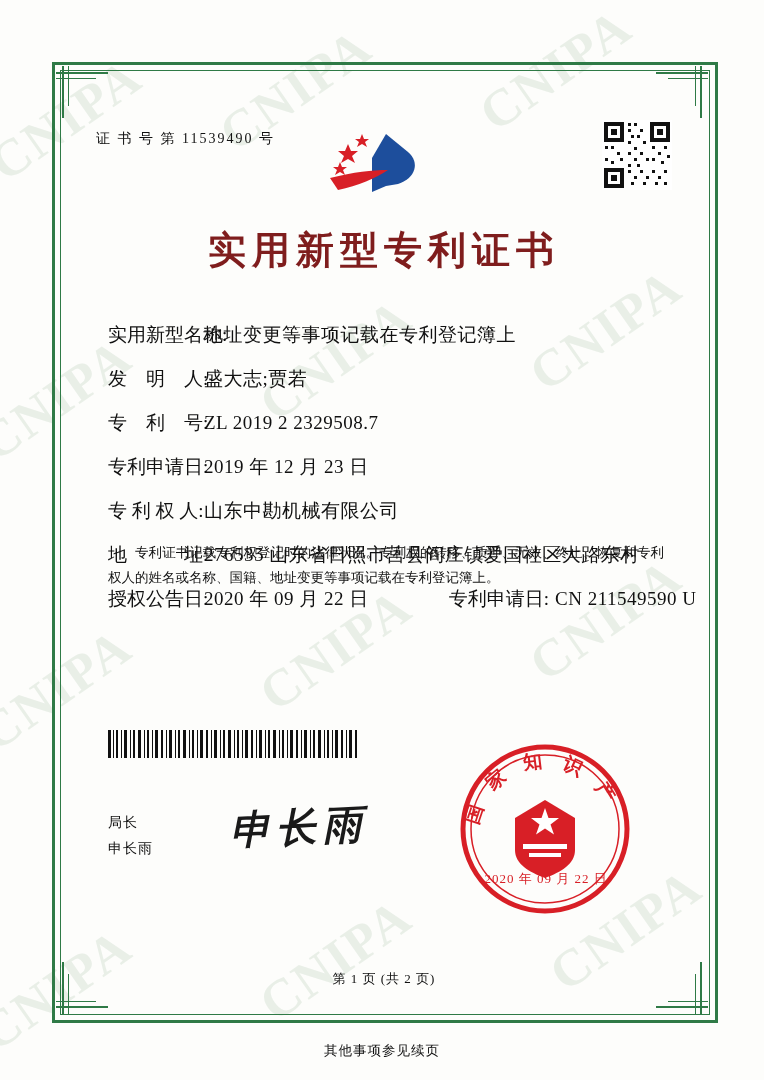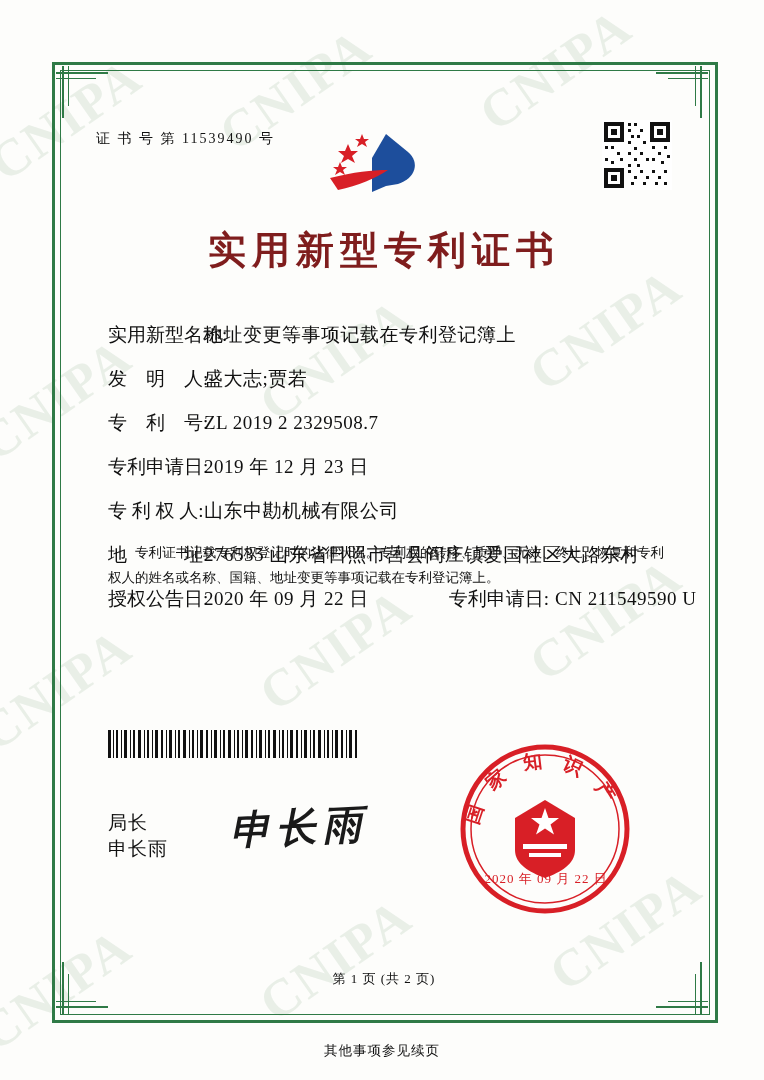--- a/index.html
+++ b/index.html
@@ -152,21 +152,21 @@
   .barcode {
     position: absolute;
     left: 48px; top: 660px;
     width: 250px; height: 28px;
   }
 
   
   .sig-label {
     position: absolute;
     left: 48px; top: 740px;
-    font-size: 19px;
+    font-size: 14px;
     line-height: 26px;
     letter-spacing: 1px;
   }
   .sig-script {
     position: absolute;
     left: 170px; top: 730px;
     font-size: 40px;
     font-family: "Liberation Serif", "DejaVu Serif", serif;
     font-style: italic;
     font-weight: bold;

